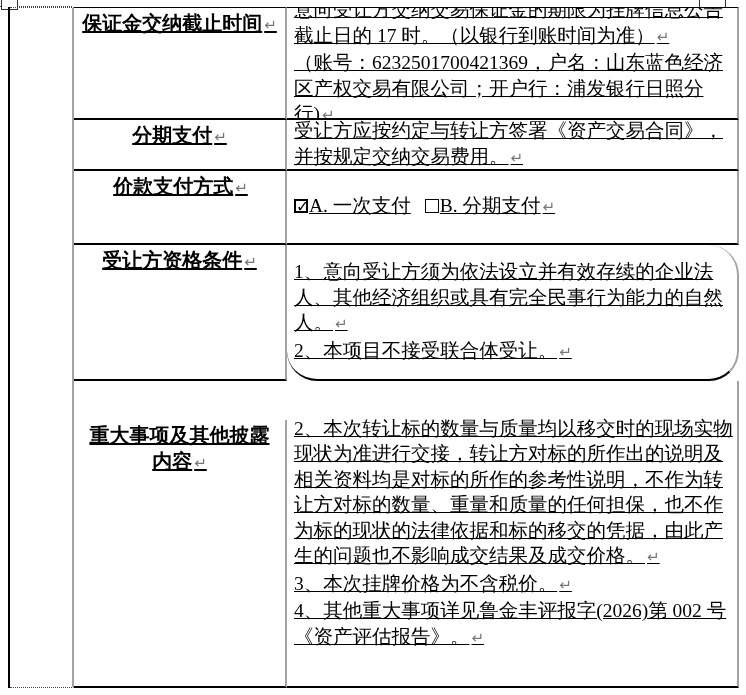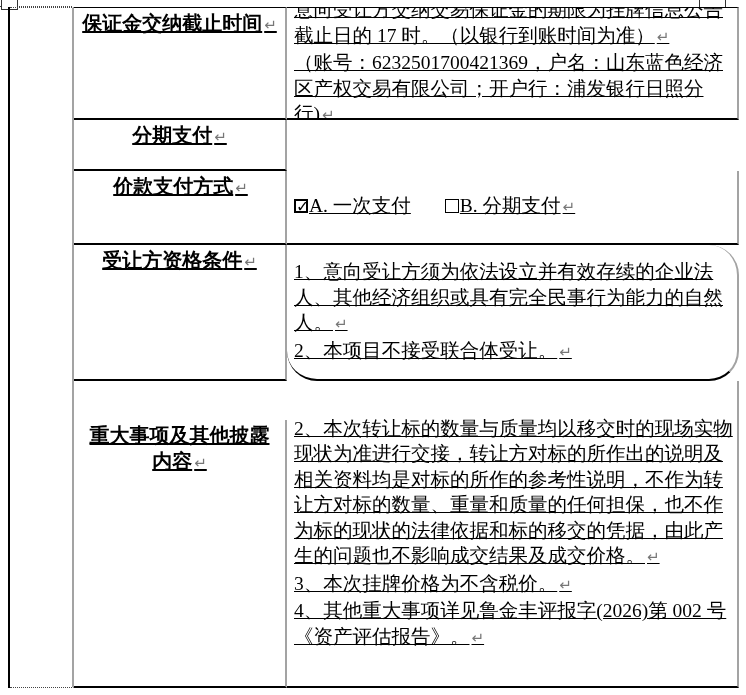--- a/index.html
+++ b/index.html
@@ -38,21 +38,21 @@
     display:flex;flex-direction:column;justify-content:center;
     font-size:19.5px;line-height:25.5px;
     padding:2px 4px 2px 7px;
   }
   .para{margin:0;}
   .mark{color:#777;font-size:15px;margin-left:2px;font-family:"DejaVu Sans",sans-serif;}
   .label-cell .mark{font-weight:normal;}
 
   
   .option{white-space:nowrap;}
-  .option + .option{margin-left:34px;text-align:right;}
+  .option + .option{margin-left:14px;text-align:right;}
   .cb{
     display:inline-block;position:relative;width:14px;height:14px;
     border:2px solid #000;box-sizing:border-box;vertical-align:-1px;margin-right:1px;
   }
   .cb.unchecked{border-width:1.5px;}
   .cb .tick{
     position:absolute;left:0px;top:-7px;
     font-family:"DejaVu Sans",sans-serif;font-weight:bold;font-size:16px;color:#000;
   }
 
@@ -76,20 +76,23 @@
   <div class="cell label-cell first-row" style="grid-area: 1 / 2;">
         <div class="label-wrap"><span class="label-text">保证金交纳截止时间</span><span class="mark">↵</span></div>
       </div>
       <div class="cell content-cell first-row" style="grid-area: 1 / 3;">
         <div class="para"><span class="para-text">意向受让方交纳交易保证金的期限为挂牌信息公告截止日的 17 时。（以银行到账时间为准）</span><span class="mark">↵</span></div>
         <div class="para"><span class="para-text">（账号：6232501700421369，户名：山东蓝色经济区产权交易有限公司；开户行：浦发银行日照分行)</span><span class="mark">↵</span></div>
       </div>
       <div class="cell label-cell" style="grid-area: 2 / 2;">
         <div class="label-wrap"><span class="label-text">分期支付</span><span class="mark">↵</span></div>
       </div>
+      <div class="cell content-cell" style="grid-area: 2 / 3;">
+        <div class="para"><span class="para-text">受让方应按约定与转让方签署《资产交易合同》，并按规定交纳交易费用。</span><span class="mark">↵</span></div>
+      </div>
       <div class="cell label-cell" style="grid-area: 3 / 2; padding-left: 8px;">
         <div class="label-wrap"><span class="label-text">价款支付方式</span><span class="mark">↵</span></div>
       </div>
       <div class="cell content-cell" style="grid-area: 3 / 3;">
         <div class="para"><span class="option"><span class="cb checked"><span class="tick">✓</span></span><span class="option-label">A. 一次支付</span></span><span class="option"><span class="cb unchecked"></span><span class="option-label">B. 分期支付</span></span><span class="mark">↵</span></div>
       </div>
       <div class="cell label-cell" style="grid-area: 4 / 2;">
         <div class="label-wrap"><span class="label-text">受让方资格条件</span><span class="mark">↵</span></div>
       </div>
       <div class="cell content-cell" style="grid-area: 4 / 3; border-radius: 30px;">

